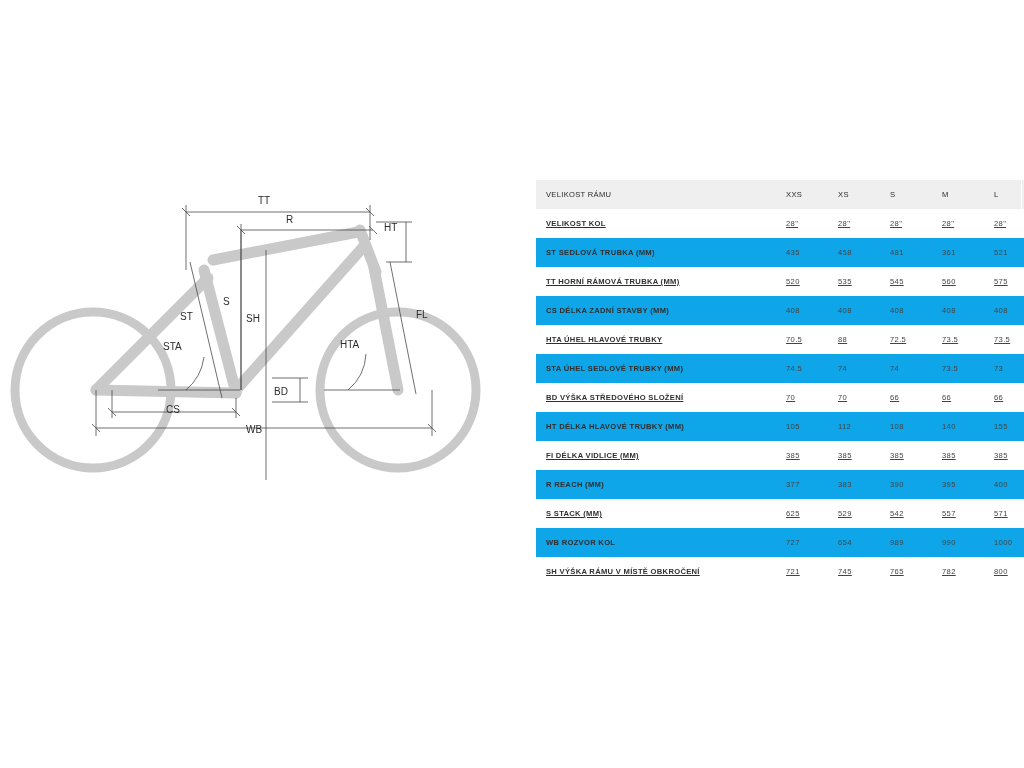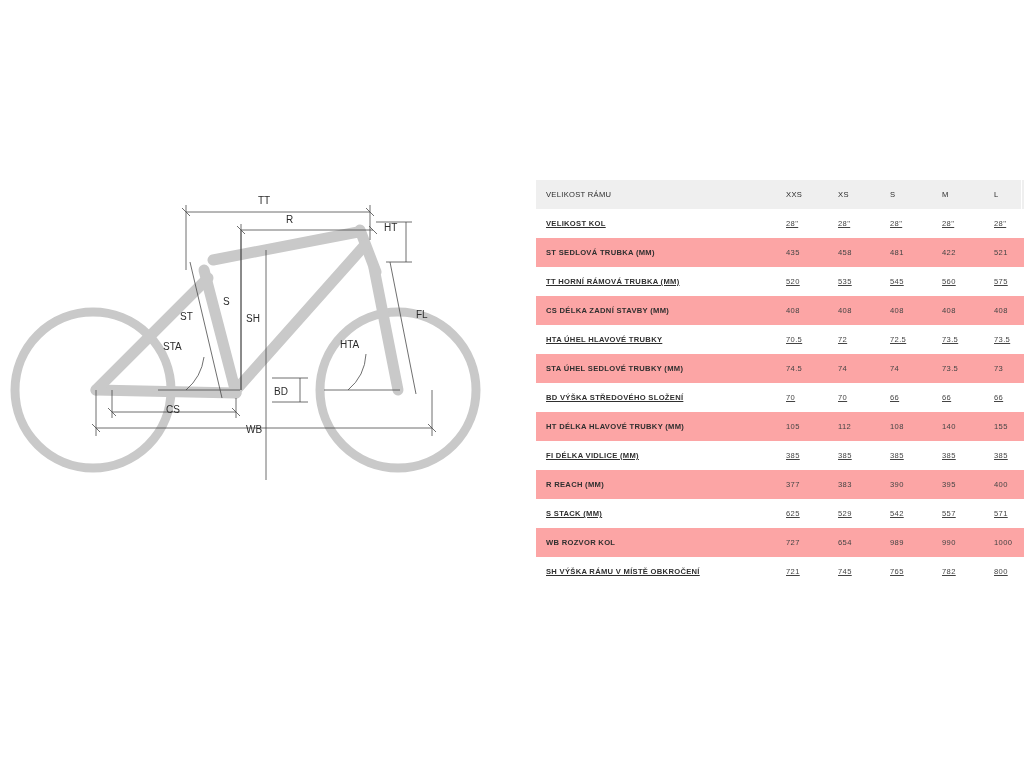--- a/index.html
+++ b/index.html
@@ -52,21 +52,21 @@
     vertical-align: middle;
     letter-spacing: 0.35px;
     border: none;
   }
   table.geo tr.head td {
     background: #efefef;
     font-weight: normal;
     color: #2b2b2b;
     text-transform: uppercase;
   }
-  table.geo tr.odd td { background: #fca5a5; }
+  table.geo tr.odd td { background: #0ea5e9; }
   table.geo tr.even td { background: #ffffff; text-decoration: underline; }
   table.geo td.label {
     width: 232px;
     font-weight: bold;
     text-transform: uppercase;
     color: #2f2f2f;
     letter-spacing: 0.3px;
   }
   table.geo td.val {
     width: 44px;
@@ -205,21 +205,21 @@
           <td class="val">28"</td>
           <td class="val">28"</td>
           <td class="val">28"</td>
 
         </tr>
         <tr class="odd">
           <td class="label">ST Sedlová trubka (mm)</td>
           <td class="val">435</td>
           <td class="val">458</td>
           <td class="val">481</td>
-          <td class="val">422</td>
+          <td class="val">361</td>
           <td class="val">521</td>
 
         </tr>
         <tr class="even">
           <td class="label">TT Horní rámová trubka (mm)</td>
           <td class="val">520</td>
           <td class="val">535</td>
           <td class="val">545</td>
           <td class="val">560</td>
           <td class="val">575</td>
@@ -230,21 +230,21 @@
           <td class="val">408</td>
           <td class="val">408</td>
           <td class="val">408</td>
           <td class="val">408</td>
           <td class="val">408</td>
 
         </tr>
         <tr class="even">
           <td class="label">HTA Úhel hlavové trubky</td>
           <td class="val">70.5</td>
-          <td class="val">72</td>
+          <td class="val">88</td>
           <td class="val">72.5</td>
           <td class="val">73.5</td>
           <td class="val">73.5</td>
 
         </tr>
         <tr class="odd">
           <td class="label">STA Úhel sedlové trubky (mm)</td>
           <td class="val">74.5</td>
           <td class="val">74</td>
           <td class="val">74</td>

